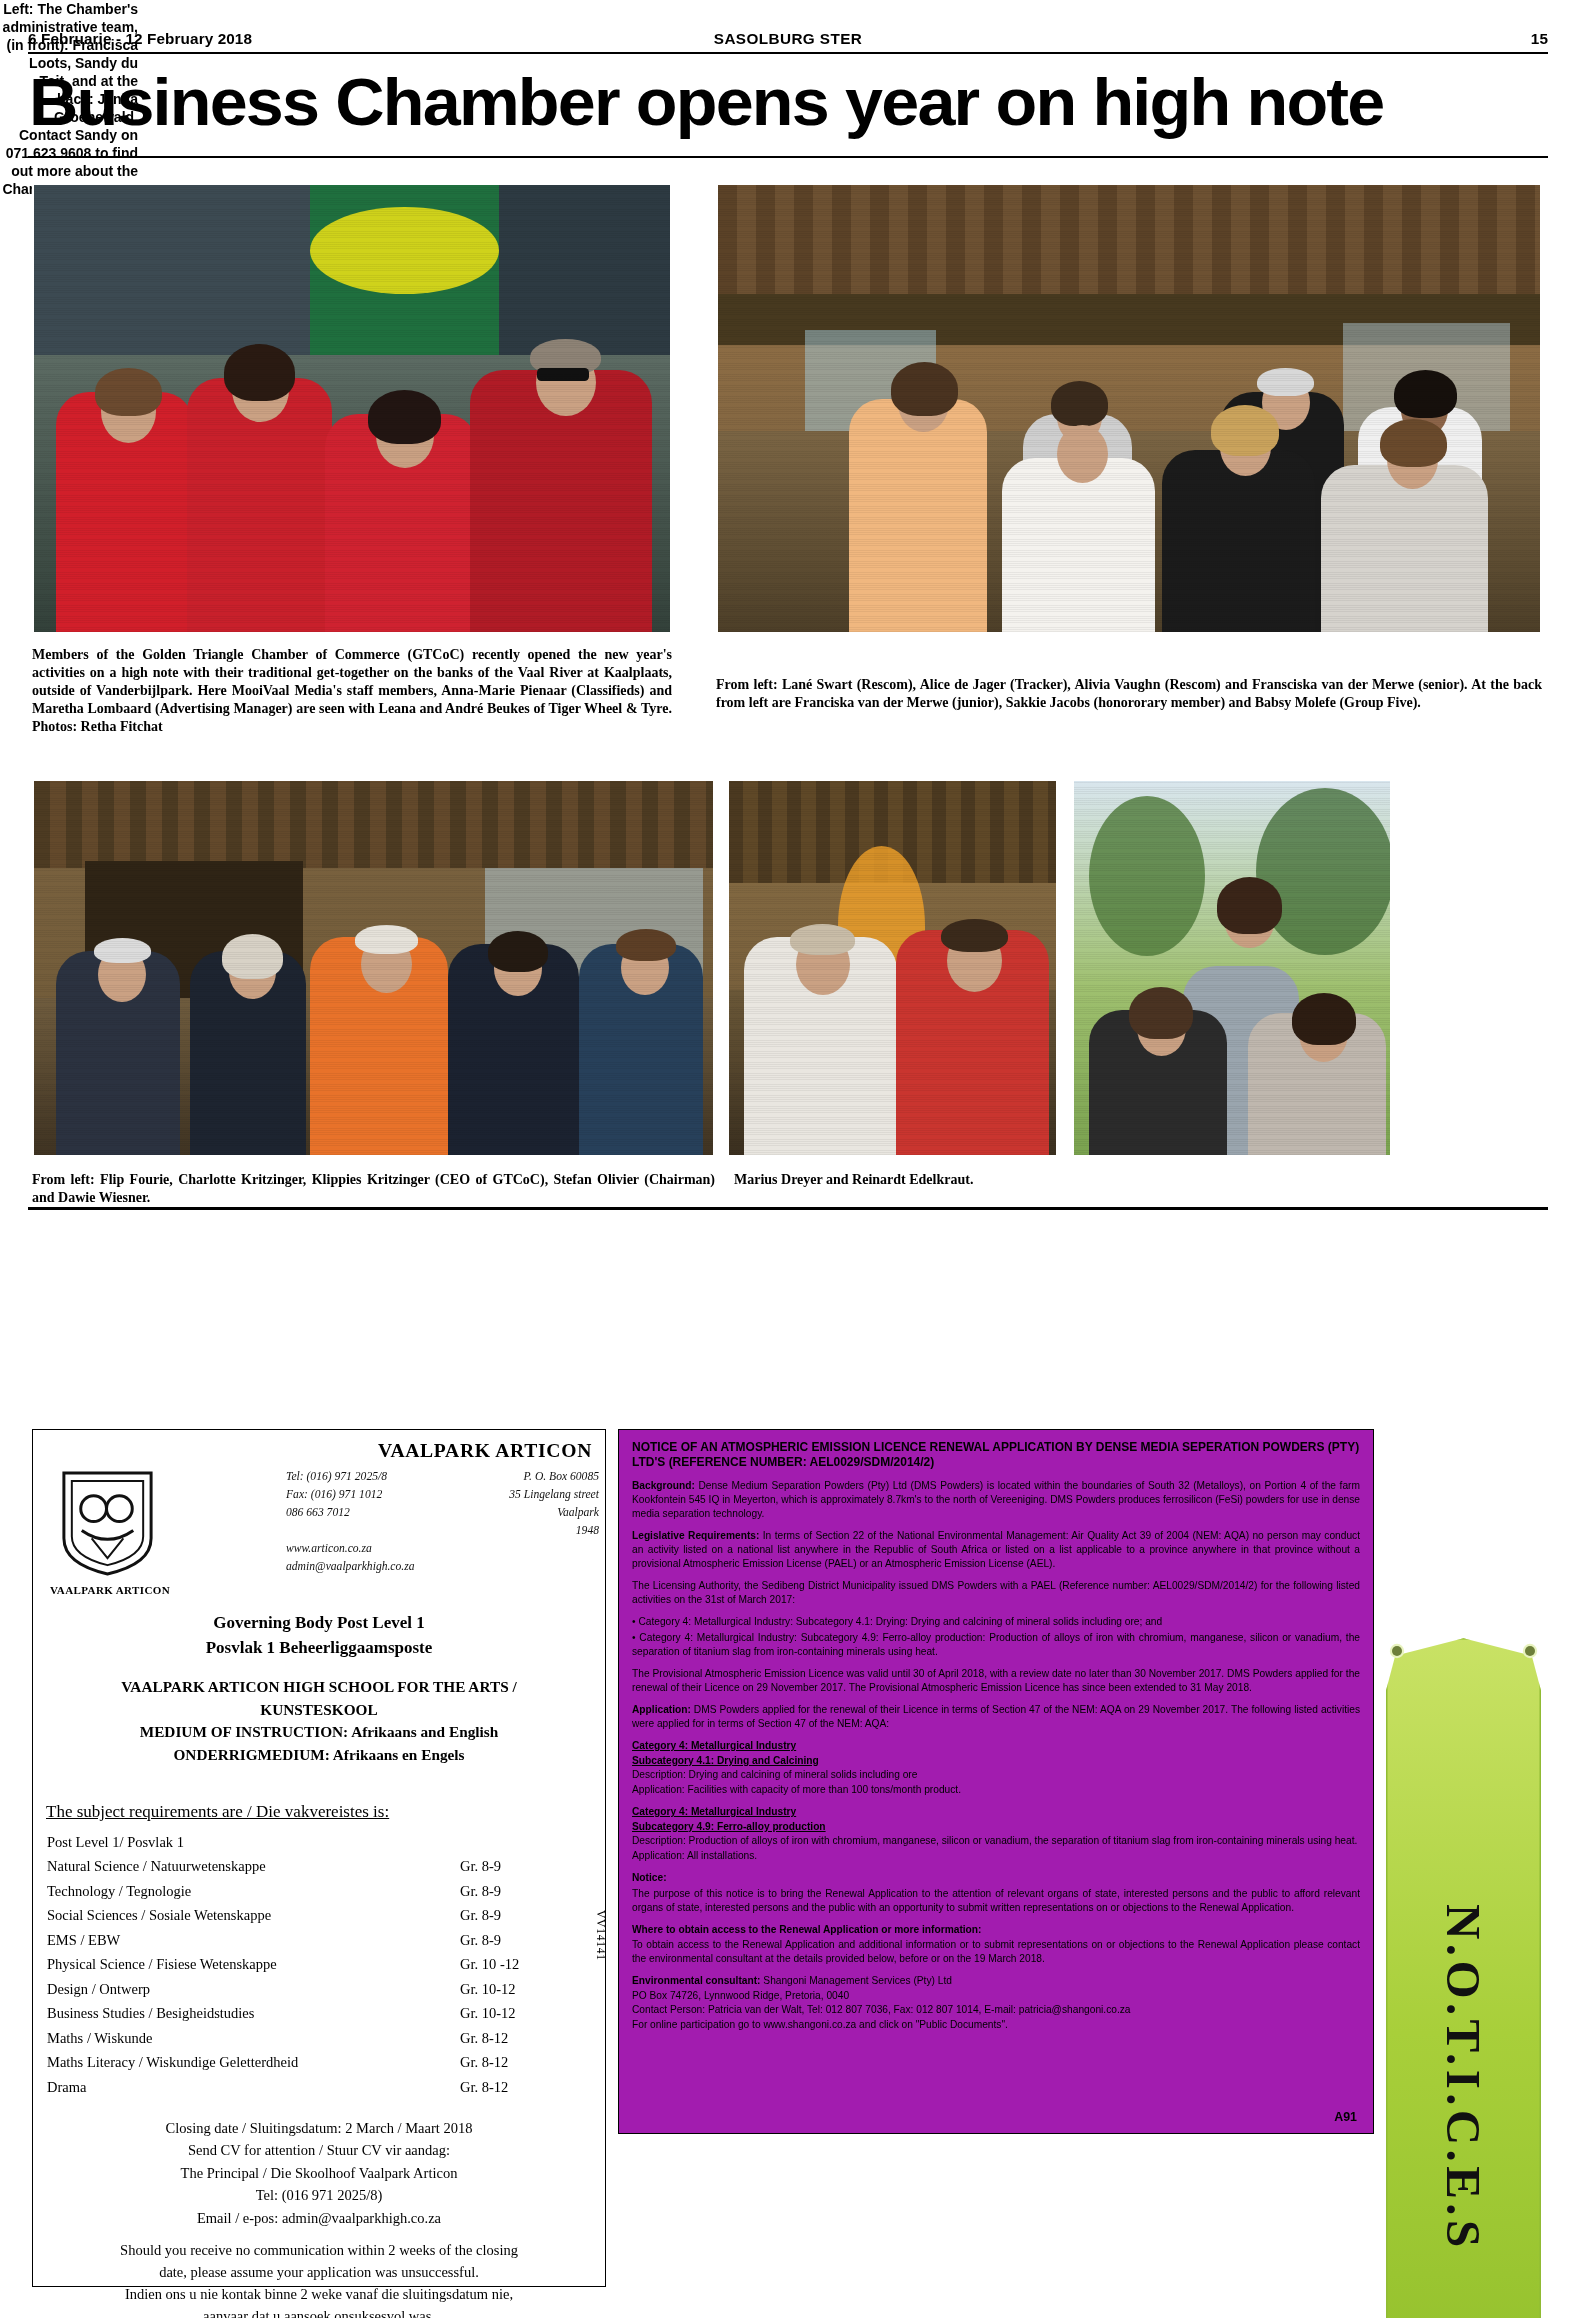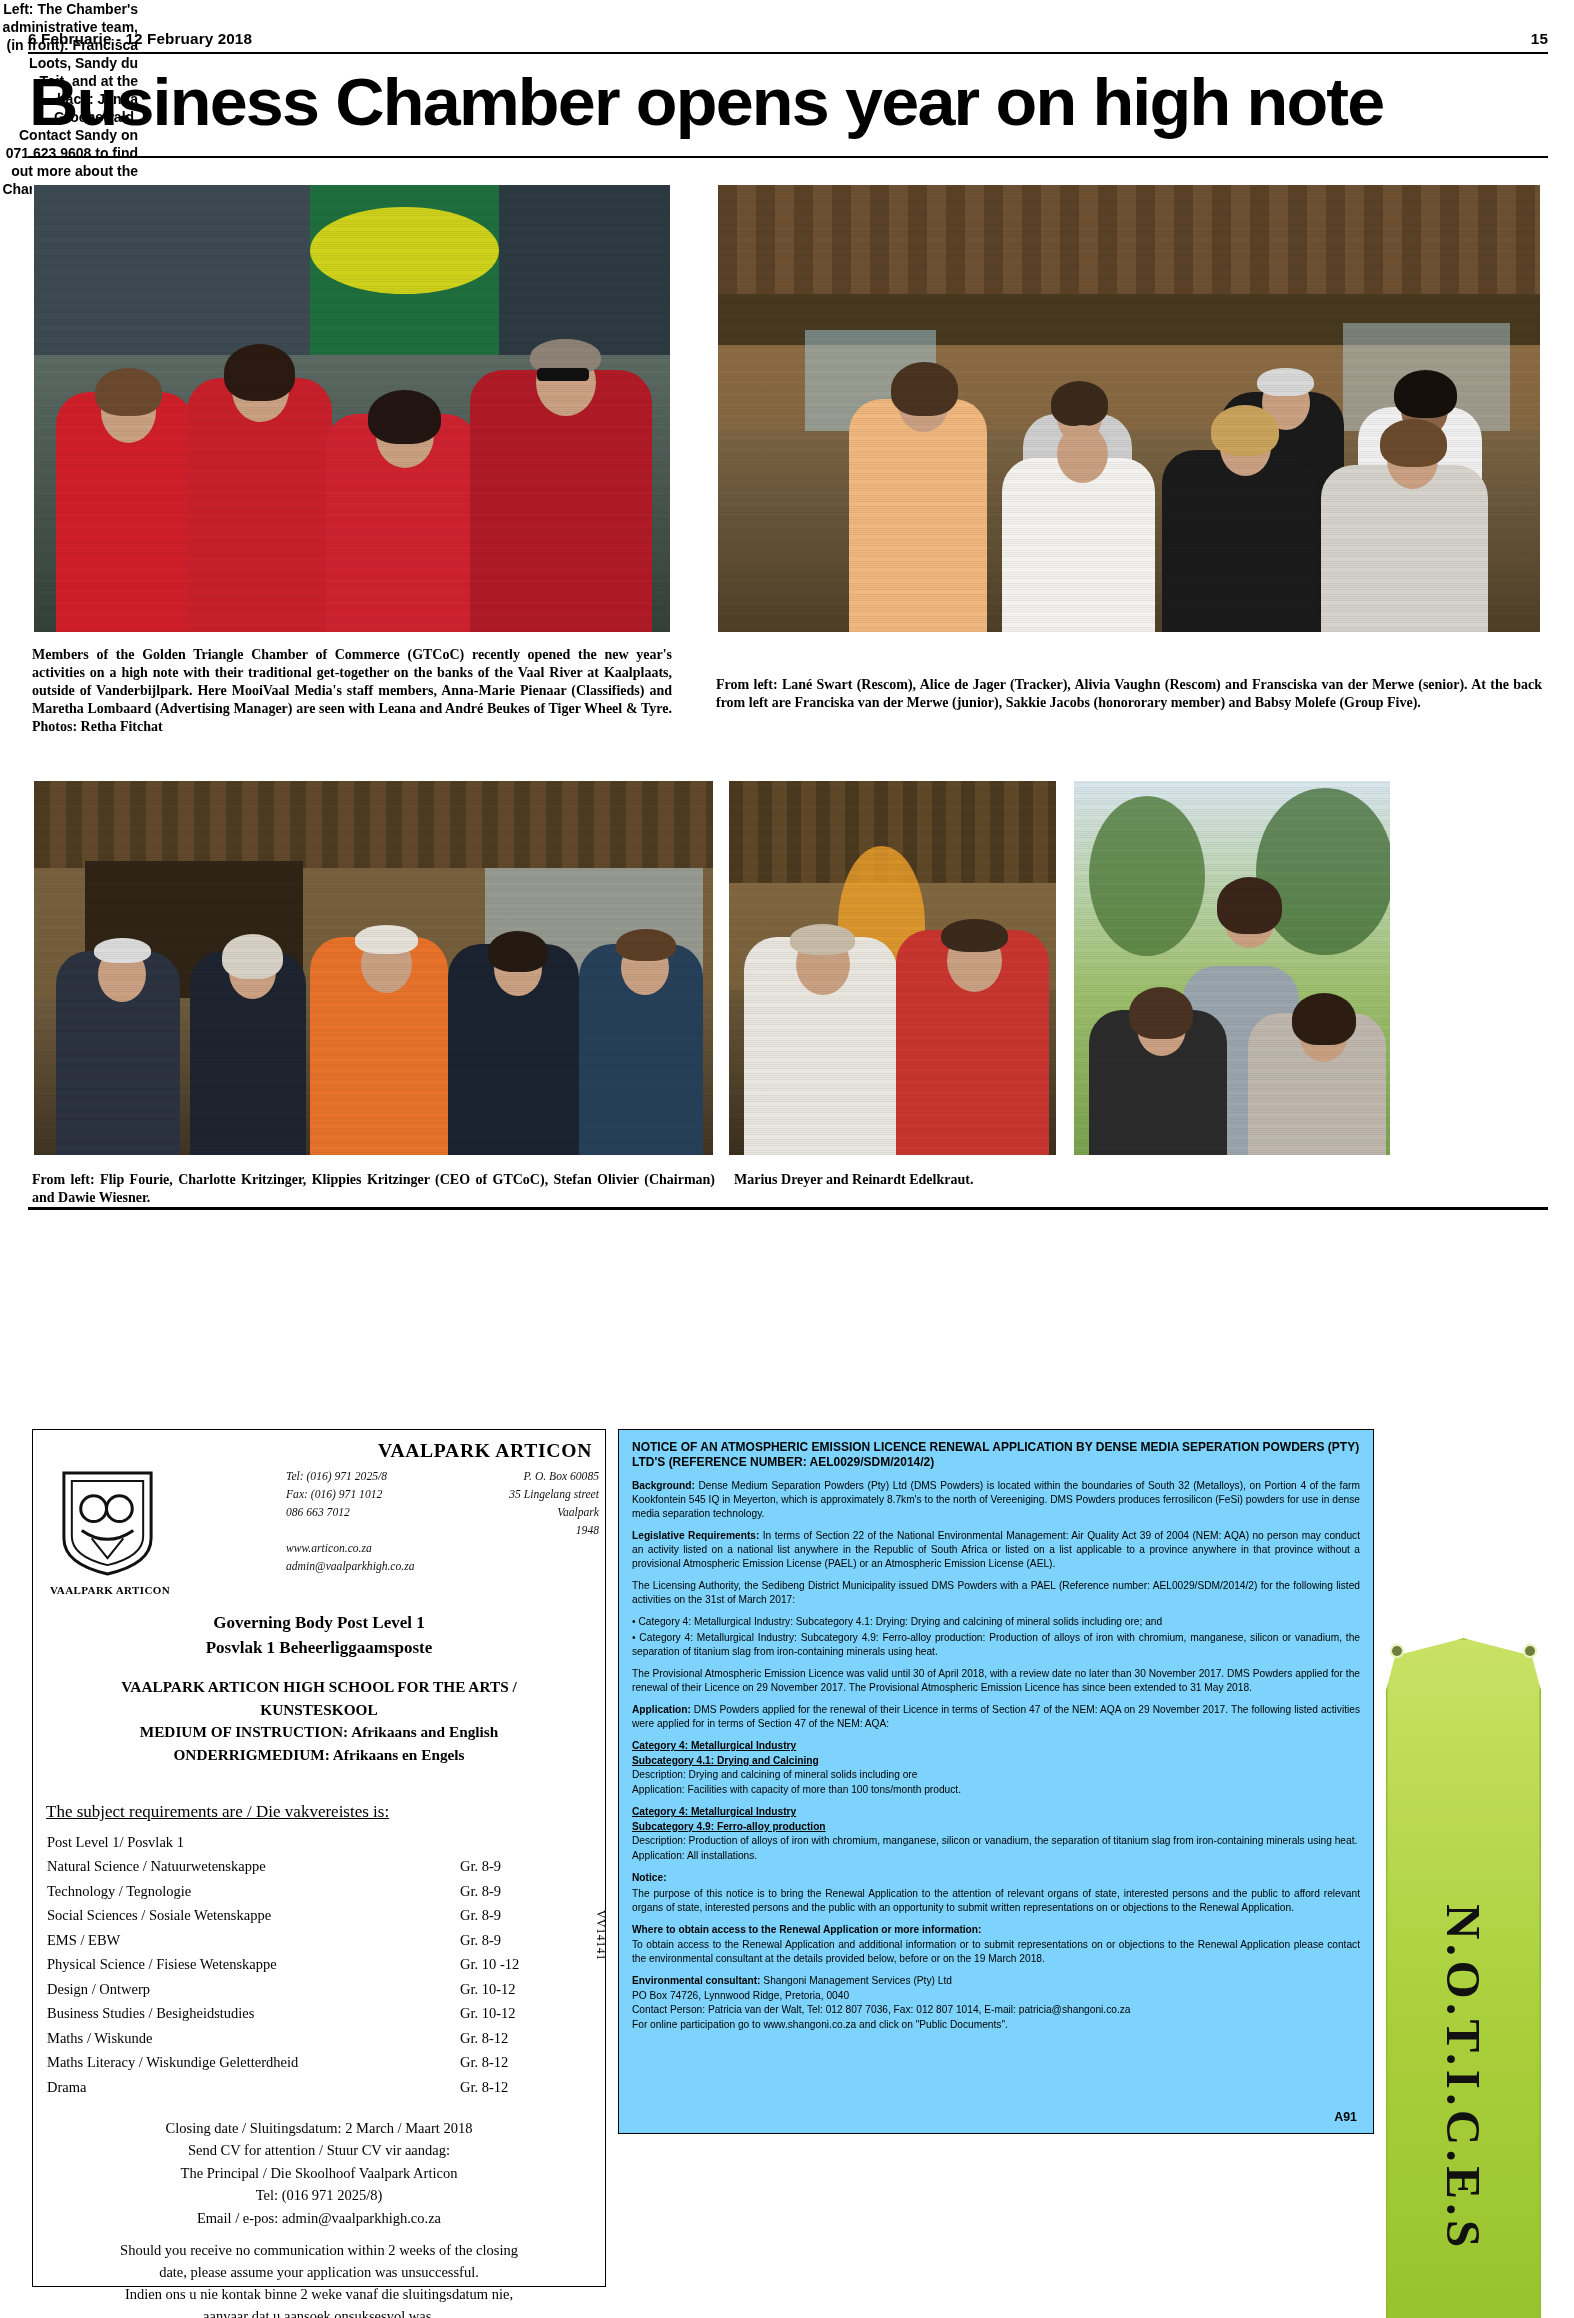--- a/index.html
+++ b/index.html
@@ -107,34 +107,35 @@
   #vaalpark .title{margin-top:10.2px;text-align:center;font-size:17px;line-height:25px;font-weight:bold;}
   #vaalpark .school{margin-top:16px;text-align:center;font-size:15.3px;line-height:22.5px;font-weight:bold;}
   #vaalpark .subreq{margin-top:36px;font-size:17px;text-decoration:underline;}
   #vaalpark table{width:100%;border-collapse:collapse;margin-top:7.3px;font-size:14.5px;line-height:22.5px;}
   #vaalpark td.gr{width:131px;}
   #vaalpark .closing{margin-top:17.4px;text-align:center;font-size:14.5px;line-height:22.5px;}
   #vaalpark .foot{margin-top:10.2px;text-align:center;font-size:14.5px;line-height:22px;}
   #vaalpark .vcode{position:absolute;right:-1.5px;top:480px;font-size:11.6px;writing-mode:vertical-rl;letter-spacing:0.7px;}
 
   
-  #dms{left:618px;top:1429px;width:756px;height:705px;border:1.5px solid #000;background:#7dd3fc;padding:10.2px 13px;box-sizing:border-box;}
+  #dms{left:618px;top:1429px;width:756px;height:705px;border:1.5px solid #000;background:#a21caf;padding:10.2px 13px;box-sizing:border-box;}
   #dms h1{font-size:12px;line-height:15.3px;font-weight:bold;margin:0 0 8.7px 0;}
   #dms p{font-size:10.2px;line-height:14px;margin:0 0 8px 0;text-align:justify;}
   #dms p b,#dms span.u{font-weight:bold;}
   #dms .u{text-decoration:underline;font-weight:normal;}
   #dms .ref{position:absolute;right:16px;bottom:8.7px;font-weight:bold;font-size:12.4px;}
 </style>
 </head>
 <body>
 
 <div class="page">
 
   <div class="masthead">
     <span class="left">6 Februarie - 12 February 2018</span>
+    <span class="center">SASOLBURG STER</span>
     <span class="right">15</span>
   </div>
   <div class="rule-top"></div>
 
   <div class="headline">Business Chamber opens year on high note</div>
   <div class="rule-head"></div>
 
   <div class="photo" id="photo1">
     <div class="imgwrap">
       <div class="sky" style="background:linear-gradient(180deg,#e8eef2 0%,#cfd8dc 100%);"></div>

